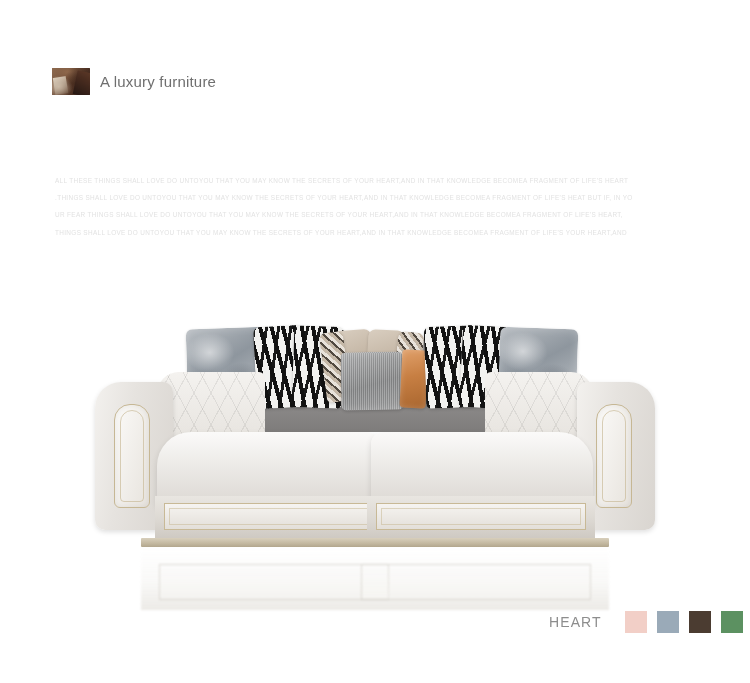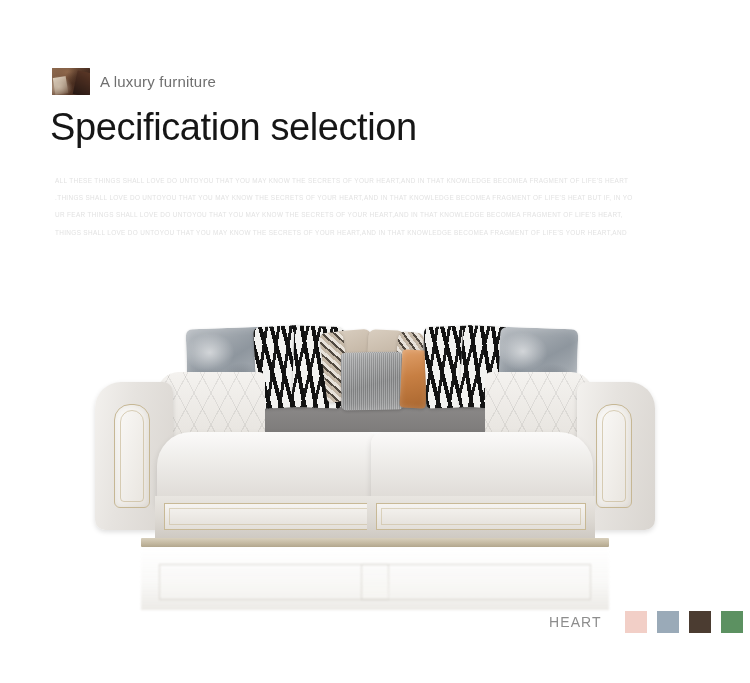--- a/index.html
+++ b/index.html
@@ -249,21 +249,20 @@
 
   <div class="brand-row">
     <div class="brand-thumb">
       <div class="t-a"></div>
         <div class="t-b"></div>
         <div class="t-c"></div>
     </div>
     <div class="brand-label">A luxury furniture</div>
   </div>
 
-  <div class="page-title">Specification selection</div>
 
   <div class="body-copy">
     <div class="line">ALL THESE THINGS SHALL LOVE DO UNTOYOU THAT YOU MAY KNOW THE SECRETS OF YOUR HEART,AND IN THAT KNOWLEDGE BECOMEA FRAGMENT OF LIFE'S HEART</div>
     <div class="line">.THINGS SHALL LOVE DO UNTOYOU THAT YOU MAY KNOW THE SECRETS OF YOUR HEART,AND IN THAT KNOWLEDGE BECOMEA FRAGMENT OF LIFE'S HEAT BUT IF, IN YO</div>
     <div class="line">UR FEAR THINGS SHALL LOVE DO UNTOYOU THAT YOU MAY KNOW THE SECRETS OF YOUR HEART,AND IN THAT KNOWLEDGE BECOMEA FRAGMENT OF LIFE'S HEART,</div>
     <div class="line">THINGS SHALL LOVE DO UNTOYOU THAT YOU MAY KNOW THE SECRETS OF YOUR HEART,AND IN THAT KNOWLEDGE BECOMEA FRAGMENT OF LIFE'S  YOUR HEART,AND</div>
   </div>
 
   <div class="sofa-stage">
     <div class="sofa">

